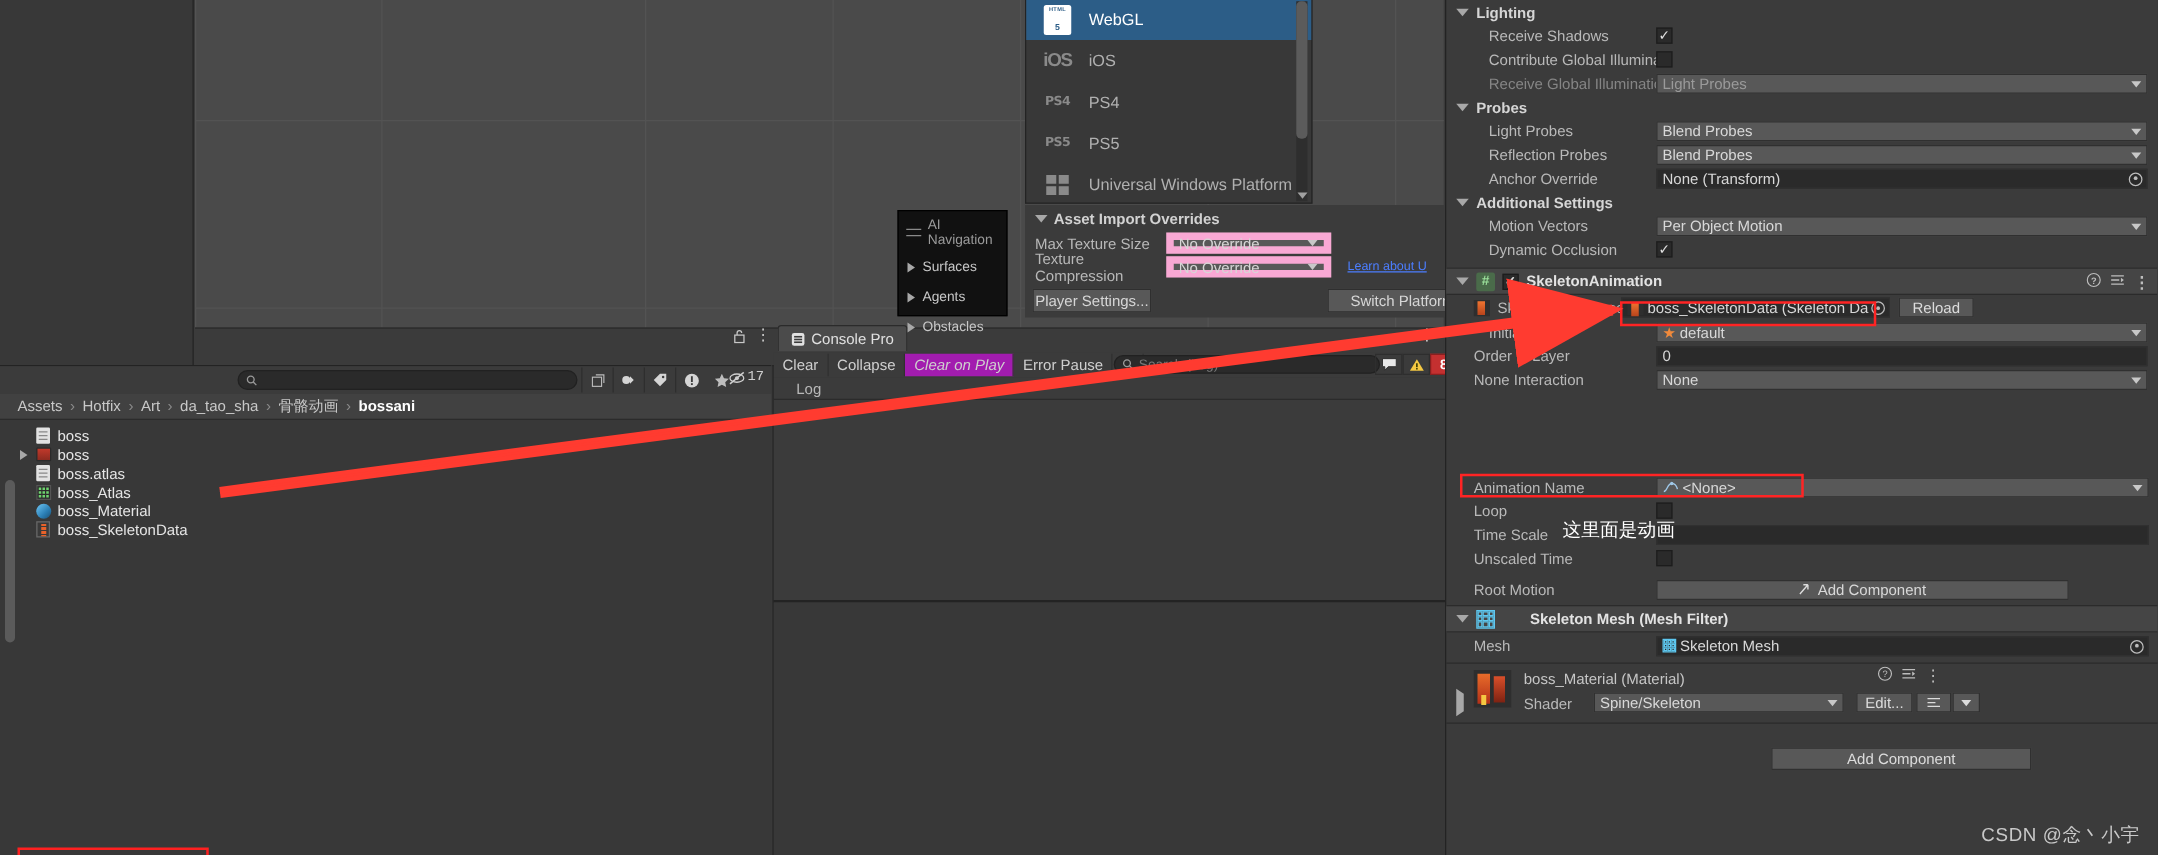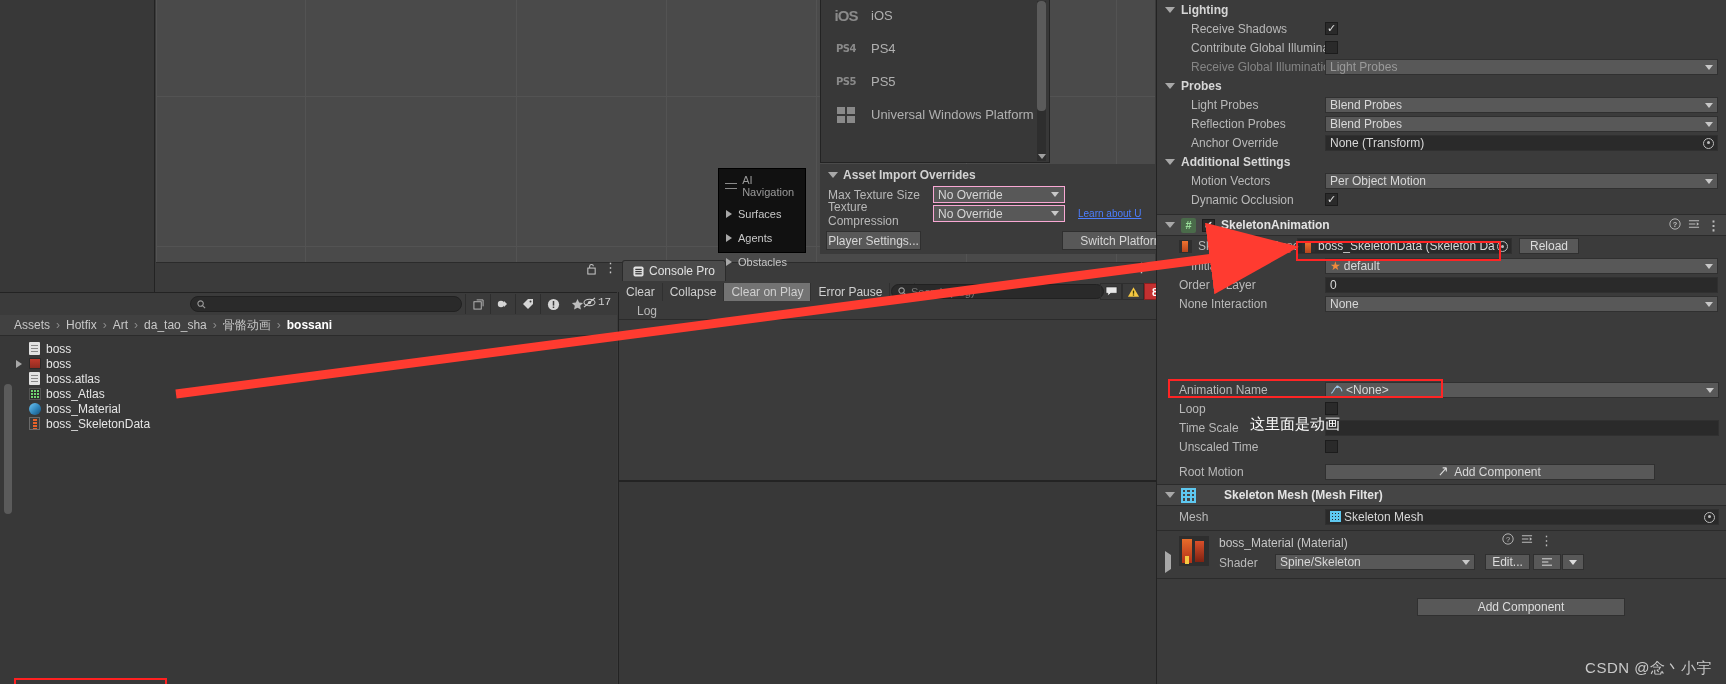--- a/index.html
+++ b/index.html
@@ -37,21 +37,21 @@
   #plat-scroll-thumb { position:absolute; left:0; top:0; width:9px; height:110px; background:#5b5b5b; border-radius:4px;}
   #plat-scroll-down { position:absolute; left:1px; bottom:2px; width:0; height:0; border-left:4px solid transparent; border-right:4px solid transparent; border-top:5px solid #a0a0a0;}
 
   
   #import-overrides { left:820px; top:164px; width:360px; height:90px; background:#3b3b3b; }
   .foldout-title { display:flex; align-items:center; gap:5px; font-weight:bold; color:#d2d2d2; font-size:12px; }
   .tri-down { width:0;height:0;border-left:5px solid transparent;border-right:5px solid transparent;border-top:6px solid #a8a8a8;}
   .tri-right { width:0;height:0;border-top:4.5px solid transparent;border-bottom:4.5px solid transparent;border-left:6px solid #a8a8a8;}
   .io-row { display:flex; align-items:center; height:19px; }
   .io-label { width:105px; color:#b8b8b8; font-size:12px;}
-  .dd { background:#585858; border:1px solid #f9a8d4; height:17px; display:flex; align-items:center; padding:0 4px; color:#d6d6d6; font-size:12px; position:relative; }
+  .dd { background:#585858; border:6px solid #f9a8d4; height:17px; display:flex; align-items:center; padding:0 4px; color:#d6d6d6; font-size:12px; position:relative; }
   .dd .arrow { position:absolute; right:5px; width:0;height:0;border-left:4px solid transparent;border-right:4px solid transparent;border-top:5px solid #c8c8c8;}
   #player-settings-btn { left:826px; top:231px; width:95px; height:19px; background:#585858; border:1px solid #2f2f2f; display:flex; align-items:center; justify-content:center; color:#d6d6d6; font-size:12px;}
   #learn-link { left:1078px; top:208px; color:#4c7eff; font-size:10px; text-decoration:underline; }
   #switch-platform-btn { left:1062px; top:231px; width:120px; height:19px; background:#585858; border:1px solid #2f2f2f; display:flex; align-items:center; justify-content:center; color:#d6d6d6; font-size:12px;}
 
   
   #ai-nav-menu { left:718px; top:168px; width:88px; height:85px; background:#111111; border:1px solid #000; padding-top:4px;}
   .ai-head { display:flex; align-items:center; gap:5px; color:#9a9a9a; font-size:11px; padding:1px 6px 4px 6px;}
   .ai-dash { width:14px; height:6px; border-top:1px solid #8a8a8a; border-bottom:1px solid #8a8a8a;}
   .ai-item { display:flex; align-items:center; gap:6px; color:#c8c8c8; font-size:11px; height:24px; padding-left:7px;}
@@ -79,21 +79,21 @@
   .ico-spineicon::after{content:"";position:absolute;left:1px;top:1px;width:10px;height:9px;background:linear-gradient(#c0392b,#8e2b20);}
   #selection-box { position:absolute; left:14px; top:385px; width:153px; height:21px; border:2px solid #ff2020; }
   #project-scrollbar { position:absolute; left:4px; top:48px; width:8px; height:130px; background:#5b5b5b; border-radius:4px;}
 
   
   #console-panel { left:618px; top:292px; width:537px; height:392px; background:#383838; border-left:1px solid #232323; border-top:1px solid #232323;}
   #console-tab-strip { position:absolute; left:0; top:-33px; width:537px; height:22px; }
   .tab { position:absolute; left:3px; top:0; height:21px; background:#4b4b4b; border:1px solid #2b2b2b; border-bottom:none; border-radius:3px 3px 0 0; display:flex; align-items:center; gap:5px; padding:0 10px; font-size:12px; color:#e0e0e0;}
   #console-toolbar { position:absolute; left:0; top:-11px; width:537px; height:20px; background:#3b3b3b; display:flex; align-items:center; gap:0; }
   .cbtn { height:18px; padding:0 7px; display:flex; align-items:center; color:#cfcfcf; font-size:12px; border-right:1px solid #303030;}
-  .cbtn.active { background:#737373; }
+  .cbtn.active { background:#a21caf;font-style:italic; }
   #console-search { position:absolute; left:272px; top:2px; width:213px; height:15px; background:#2a2a2a; border:1px solid #212121; border-radius:8px; display:flex; align-items:center; gap:4px; padding-left:6px; color:#777; font-size:11px;}
   .count-badge { width:22px; height:17px; display:flex; align-items:center; justify-content:center; gap:1px; font-size:11px; border:1px solid #2e2e2e;}
   #console-log-header { position:absolute; left:0; top:9px; width:537px; height:18px; background:#3b3b3b; border-bottom:1px solid #2b2b2b; display:flex; align-items:center; padding-left:18px; font-size:12px; color:#b8b8b8;}
   #console-body { position:absolute; left:0; top:27px; width:537px; height:160px; background:#3b3b3b;}
   #console-split { position:absolute; left:0; top:187px; width:537px; height:2px; background:#232323;}
   #console-detail { position:absolute; left:0; top:189px; width:537px; height:203px; background:#383838;}
 
   
   #inspector { left:1156px; top:0; width:570px; height:684px; background:#3b3b3b; border-left:1px solid #232323;}
   .insp-row { display:flex; align-items:center; height:19px; padding-left:10px; }
@@ -136,20 +136,26 @@
     <div class="gl" style="left:660px;top:0;width:1px;height:262px"></div>
     <div class="gl" style="left:810px;top:0;width:1px;height:262px"></div>
     <div class="gl" style="left:960px;top:0;width:1px;height:262px"></div>
     <div class="gl" style="left:0;top:96px;width:999px;height:1px"></div>
     <div class="gl" style="left:0;top:246px;width:999px;height:1px"></div>
   </div>
   <div class="abs" id="scene-bottom-strip"></div>
 </div>
 
 <div class="abs" id="build-platform-panel">
+  <div class="plat-row selected">
+    <span class="plat-icon">
+        <span class="html5-badge">5</span>
+      </span>
+    <span>WebGL</span>
+  </div>
   <div class="plat-row">
     <span class="plat-icon">
         <span class="ios-glyph">iOS</span>
       </span>
     <span>iOS</span>
   </div>
   <div class="plat-row">
     <span class="plat-icon">
         <span class="ps-glyph">PS4</span>
       </span>

